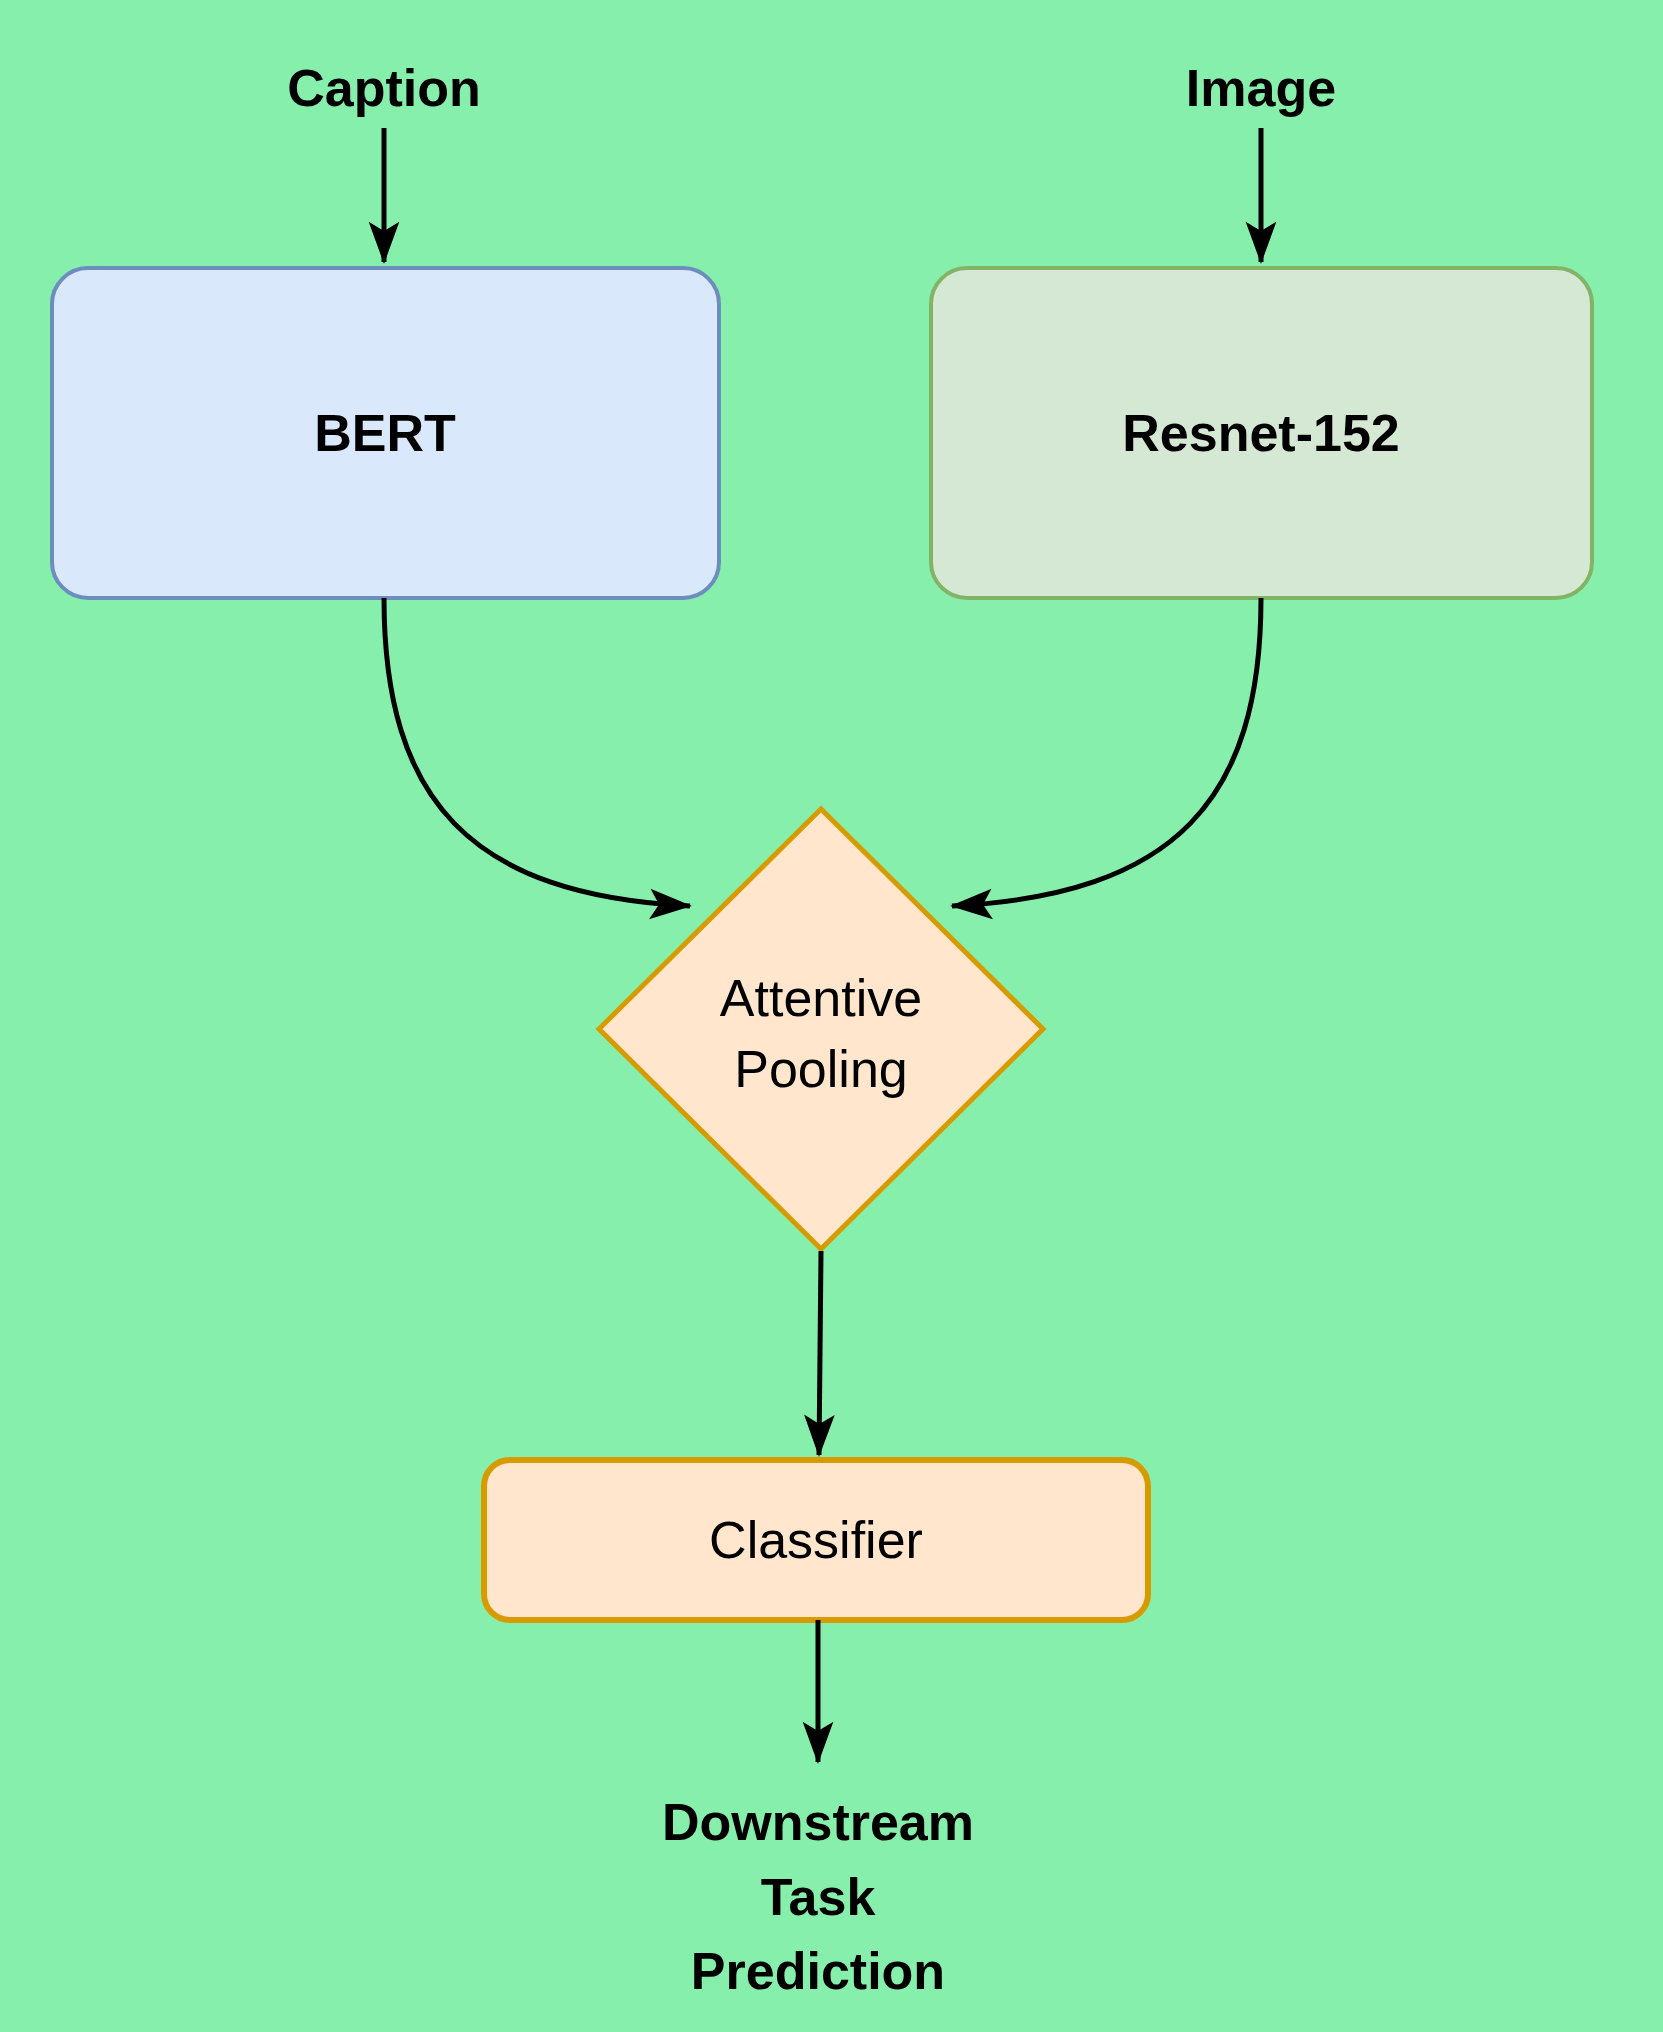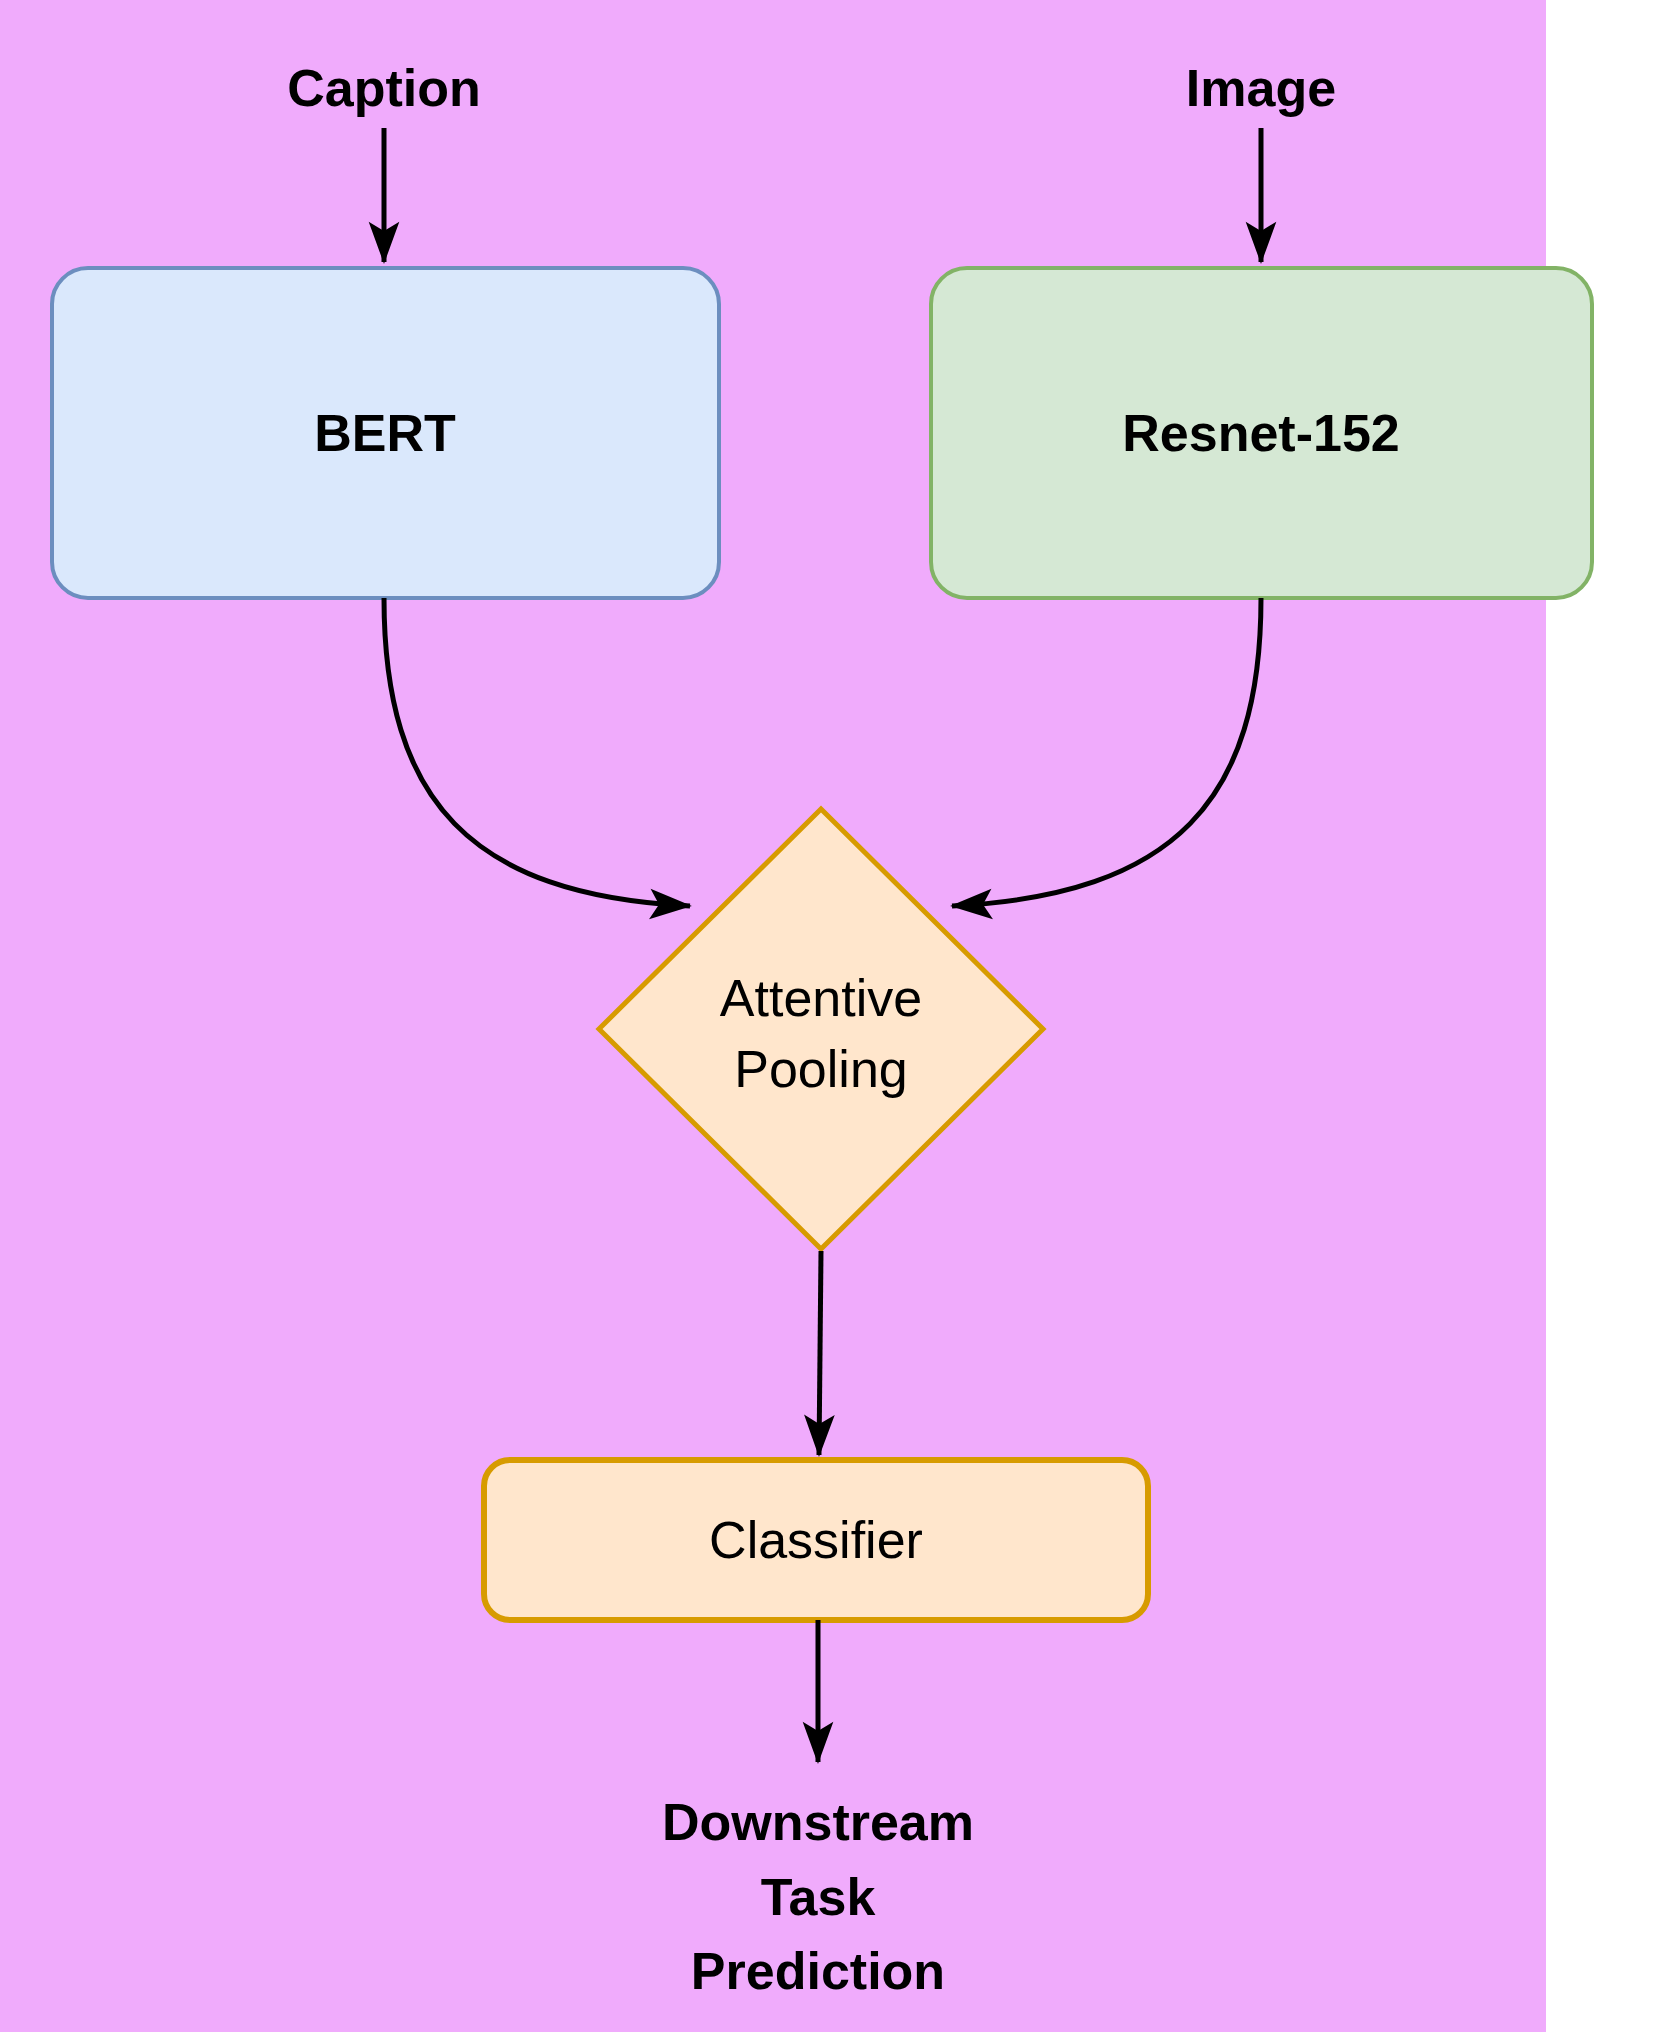--- a/index.html
+++ b/index.html
@@ -2,23 +2,23 @@
 <html><head>
 <meta charset="utf-8">
 <style>
   html, body {
     margin: 0;
     padding: 0;
     background: #ffffff;
   }
   #stage {
     position: relative;
-    width: 1546px;
+    width: 1663px;
     height: 2032px;
-    background: #f0abfc;
+    background: #86efac;
     font-family: "Liberation Sans", sans-serif;
     text-align: center;
   }
   svg { display: block; }
   text {
     font-family: "Liberation Sans", sans-serif;
     fill: #000000;
   }
   .lbl-bold {
     font-size: 52px;

